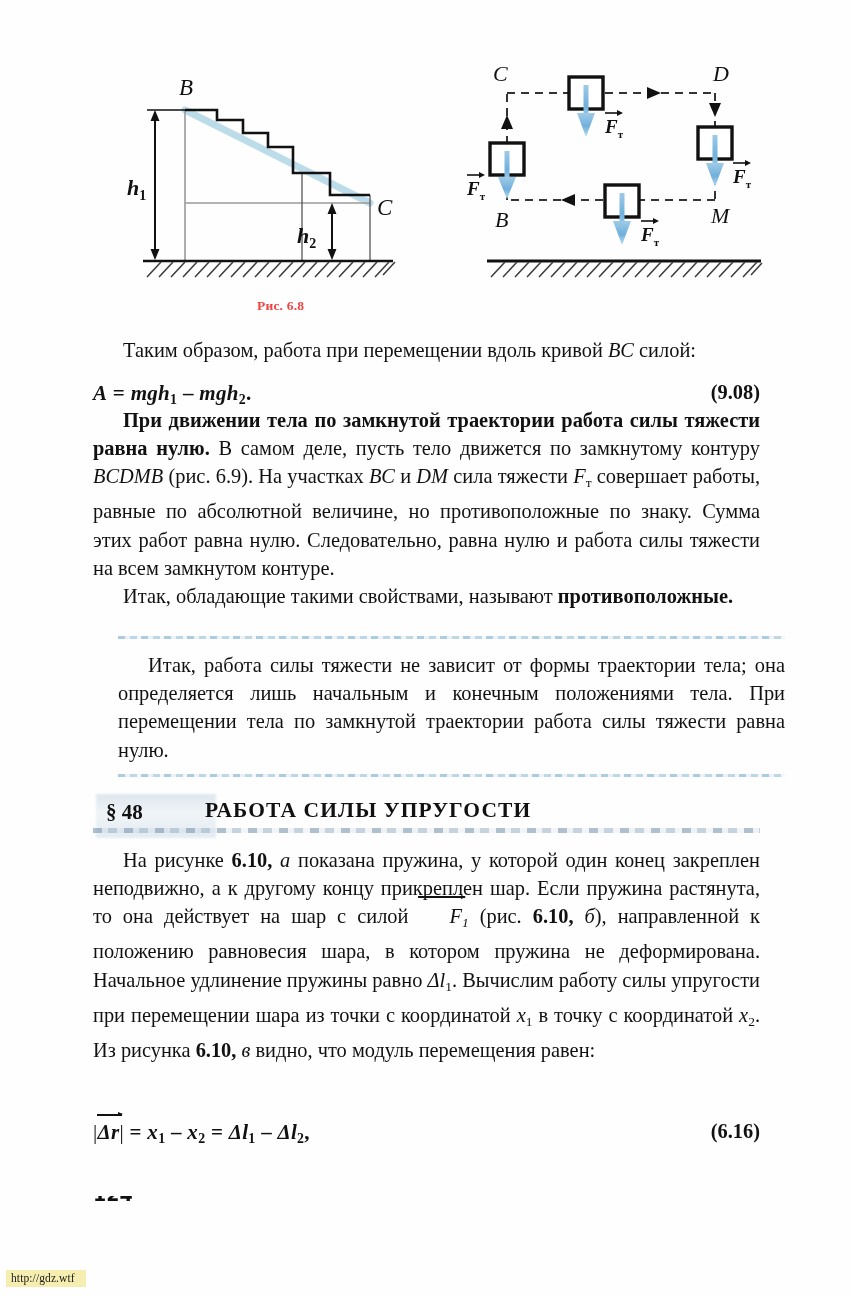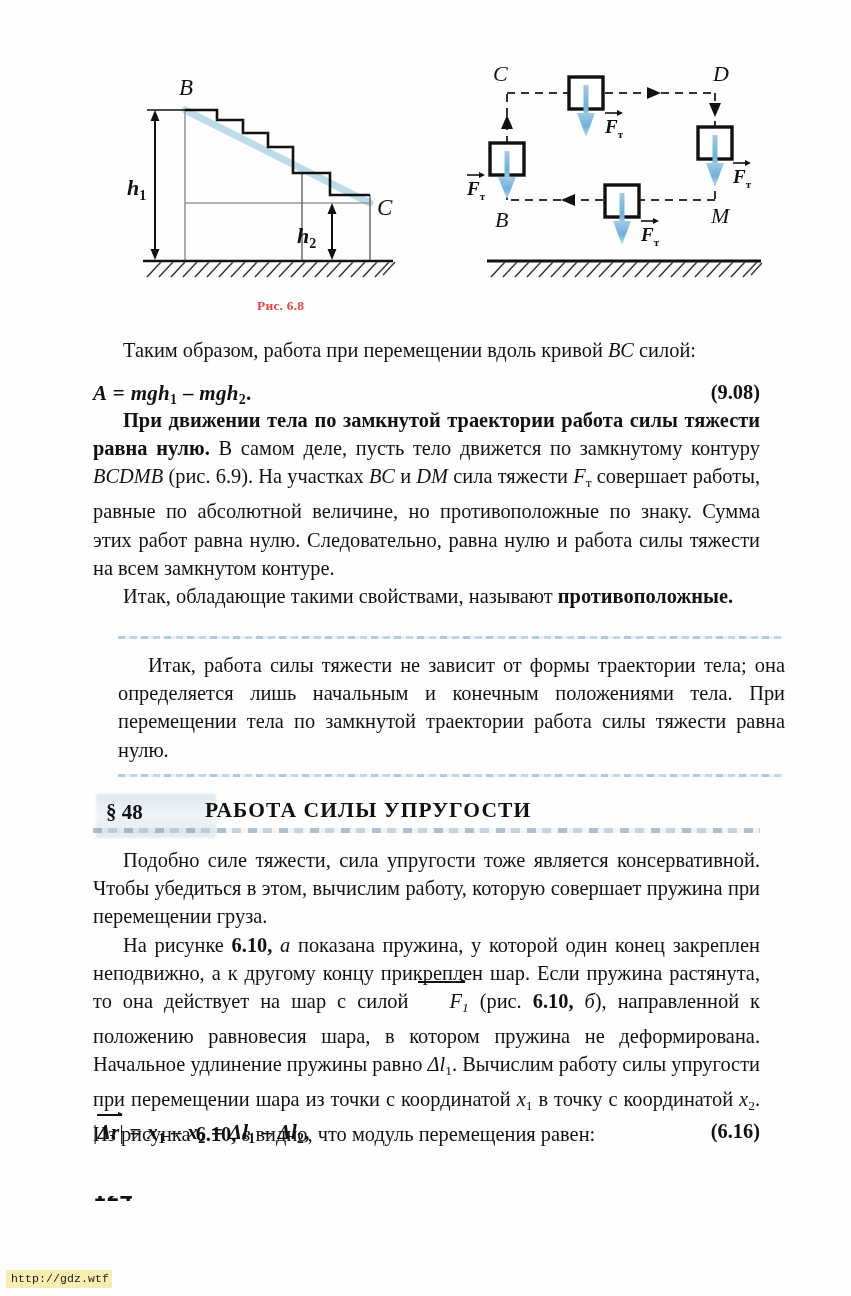--- a/index.html
+++ b/index.html
@@ -197,22 +197,22 @@
     font-weight: bold;
     font-family: "DejaVu Sans", "Liberation Sans", sans-serif;
   }
 
   
   #watermark {
     position: absolute;
     left: 6px;
     top: 1270px;
     background: #f5eeb0;
-    padding: 2px 3px 3px 5px;
-    font-family: Liberation Mono, monospace;
+    padding: 2px 11px 3px 5px;
+    font-family: Liberation Serif, serif;
     font-size: 11.5px;
     color: #1b1b1b;
     letter-spacing: 0.1px;
   }
 
   
   svg { display: block; overflow: visible; }
 </style>
 </head>
 <body>
@@ -402,21 +402,20 @@
   </div>
 
   <div id="section-heading" style="top:798px;">
     <div class="sec-smudge"></div>
     <div class="sec-smudge2"></div>
     <div class="sec-no">§ 48</div>
     <div class="sec-title">РАБОТА СИЛЫ УПРУГОСТИ</div>
   </div>
 
   <div class="col" style="top:846px;">
-    <p class="body indent">Подобно силе тяжести, сила упругости тоже является консервативной. Чтобы убедиться в этом, вычислим работу, которую совершает пружина при перемещении груза.</p>
     <p class="body indent"><span>На рисунке </span><span class="b">6.10, </span><span class="it">а</span><span> показана пружина, у которой один конец закреплен неподвижно, а к другому концу прикреплен шар. Если пружина растянута, то она действует на шар с силой </span><span class="vec mathvar"><span class="vbar"></span><span>F</span></span><sub class="mathvar">1</sub><span> (рис. </span><span class="b">6.10, </span><span class="it">б</span><span>), направленной к положению равновесия шара, в котором пружина не деформирована. Начальное удлинение пружины равно </span><span class="it">Δl</span><sub>1</sub><span>. Вычислим работу силы упругости при перемещении шара из точки с координатой </span><span class="it">x</span><sub>1</sub><span> в точку с координатой </span><span class="it">x</span><sub>2</sub><span>. Из рисунка </span><span class="b">6.10, </span><span class="it">в</span><span> видно, что модуль перемещения равен:</span></p>
   </div>
 
   <div class="col" style="top:1120px;">
     <div class="formula-row">
       <span class="formula"><span class="subrm" style="font-weight:normal;">|</span><span class="vec"><span class="vbar"></span><span>Δr</span></span><span class="subrm" style="font-weight:normal;">|</span><span class="subrm"> = </span><span>x</span><sub>1</sub><span class="subrm"> – </span><span>x</span><sub>2</sub><span class="subrm"> = </span><span>Δl</span><sub>1</sub><span class="subrm"> – </span><span>Δl</span><sub>2</sub><span class="subrm">,</span></span>
       <span class="eqno">(6.16)</span>
     </div>
   </div>
 

